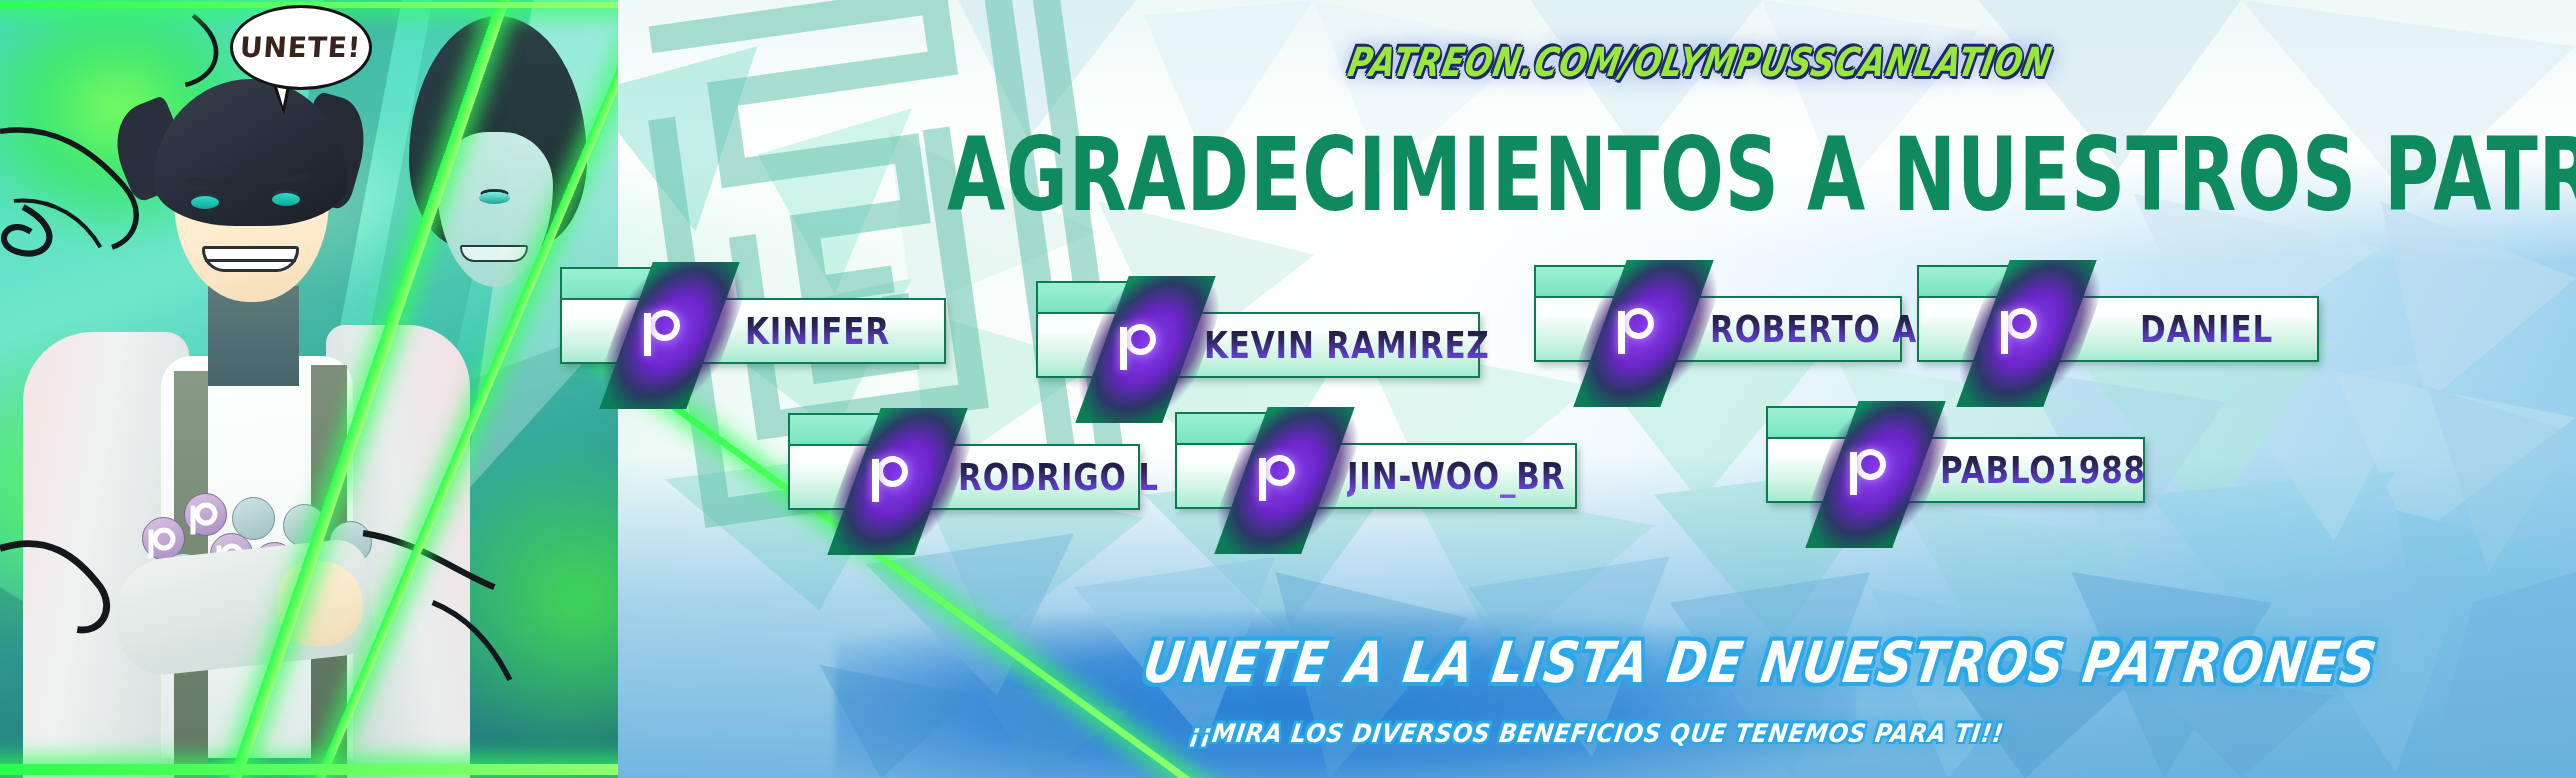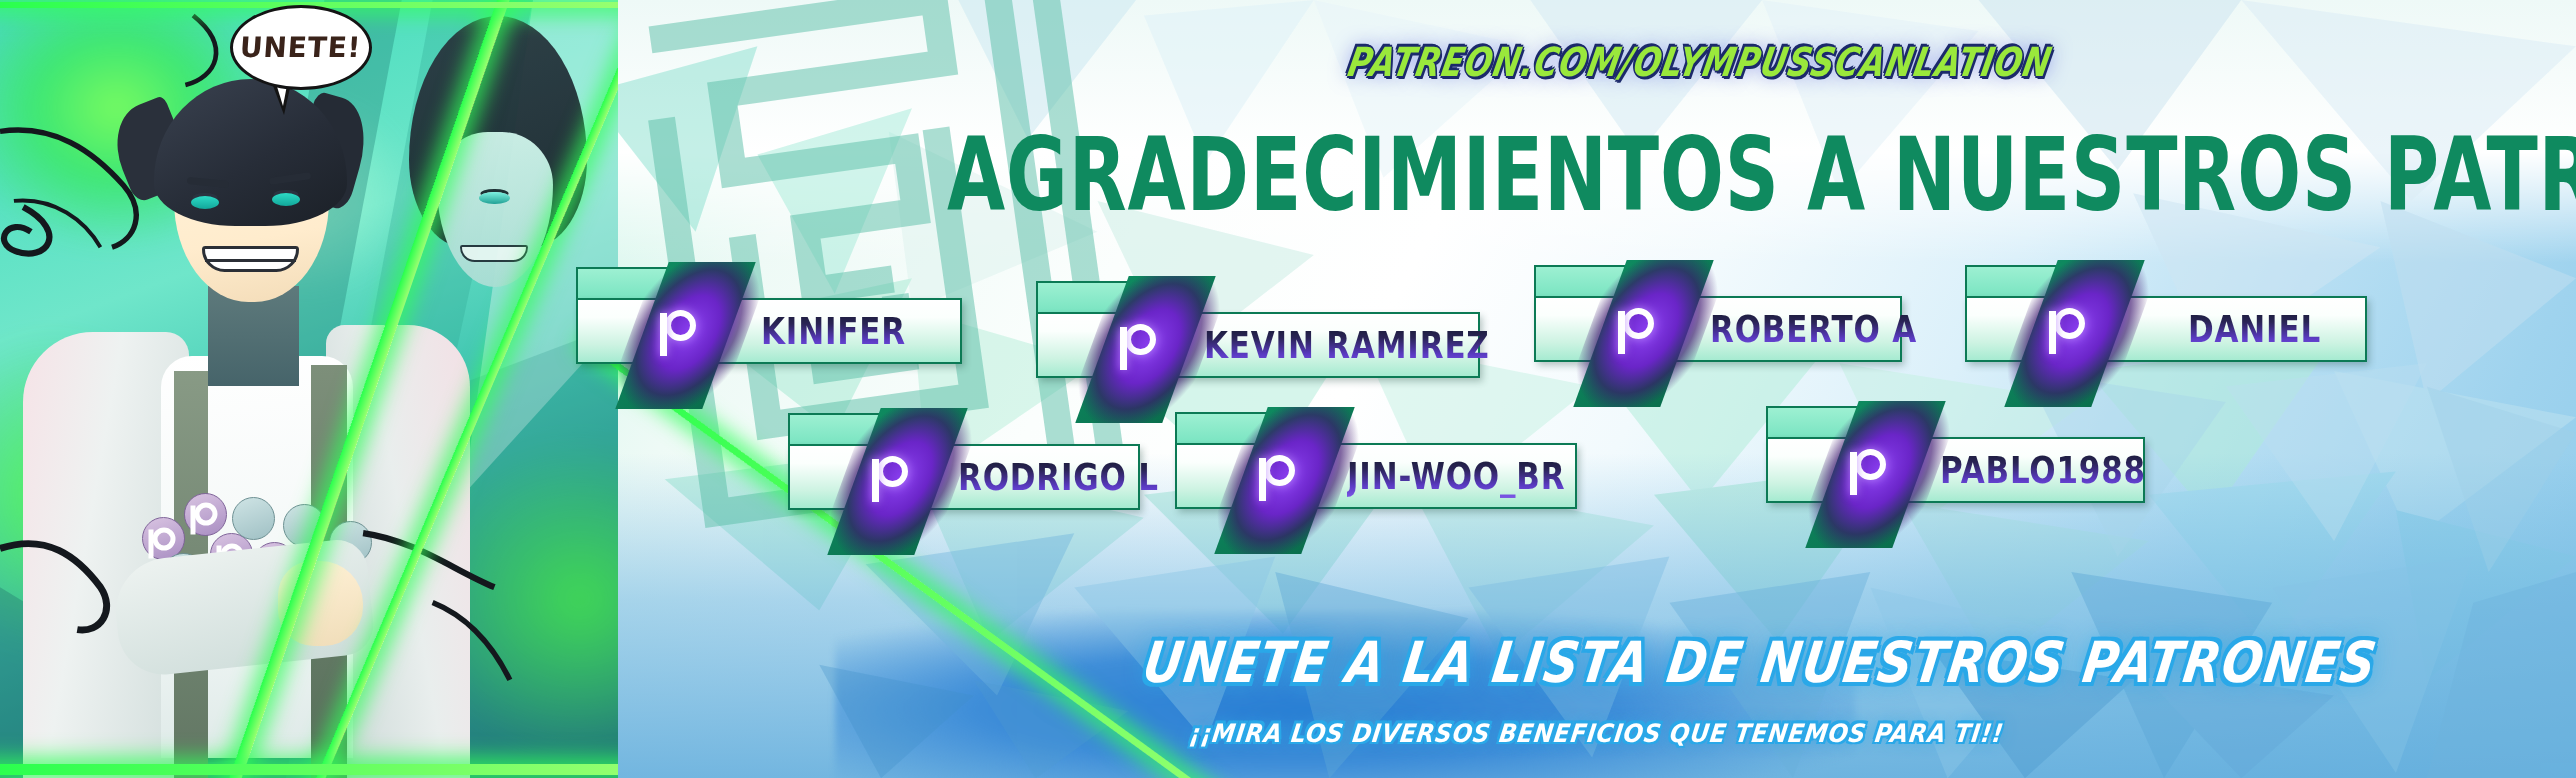--- a/index.html
+++ b/index.html
@@ -356,21 +356,21 @@
   <div class="bubble-tail"></div>
   <div class="bubble-tail2"></div>
   <div class="bubble">
     <span class="bubble-txt">UNETE!</span>
   </div>
 
   <div class="url">PATREON.COM/OLYMPUSSCANLATION</div>
   <div class="title">AGRADECIMIENTOS A NUESTROS PATRONES</div>
 
   <div id="badge-layer">
-      <div class="badge" style="left: 576px; top: 298px; width: 386px;">
+      <div class="badge" style="left: 560px; top: 298px; width: 386px;">
         <div class="tabtop"></div>
         <div class="plate"></div>
         <div class="band"></div>
         <div class="bandglow"></div>
         <div class="plogo-wrap">
           <span class="plogo"></span>
         </div>
         <div class="pname" style="left: 185px;">KINIFER</div>
       </div>
       <div class="badge" style="left: 1036px; top: 312px; width: 444px;">
@@ -386,21 +386,21 @@
       <div class="badge" style="left: 1534px; top: 296px; width: 368px;">
         <div class="tabtop"></div>
         <div class="plate"></div>
         <div class="band"></div>
         <div class="bandglow"></div>
         <div class="plogo-wrap">
           <span class="plogo"></span>
         </div>
         <div class="pname" style="left: 176px;">ROBERTO A</div>
       </div>
-      <div class="badge" style="left: 1965px; top: 296px; width: 402px;">
+      <div class="badge" style="left: 1917px; top: 296px; width: 402px;">
         <div class="tabtop"></div>
         <div class="plate"></div>
         <div class="band"></div>
         <div class="bandglow"></div>
         <div class="plogo-wrap">
           <span class="plogo"></span>
         </div>
         <div class="pname" style="left: 223px;">DANIEL</div>
       </div>
       <div class="badge" style="left: 788px; top: 444px; width: 352px;">

